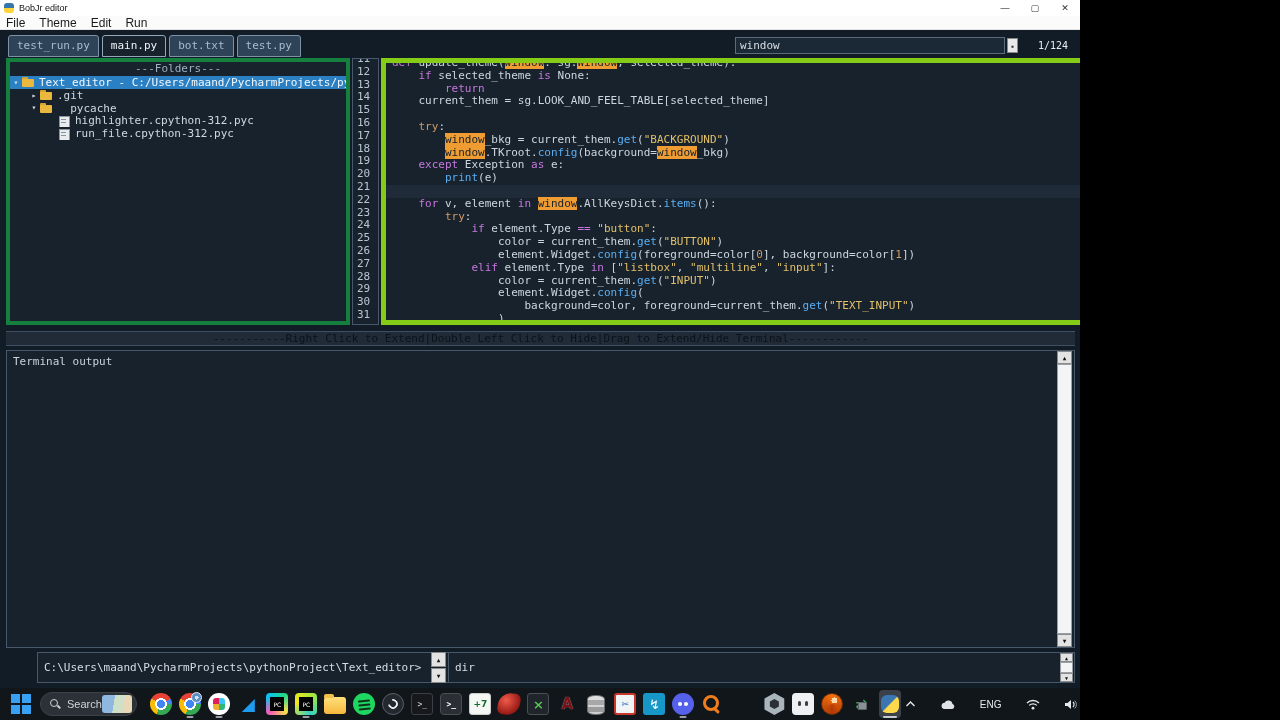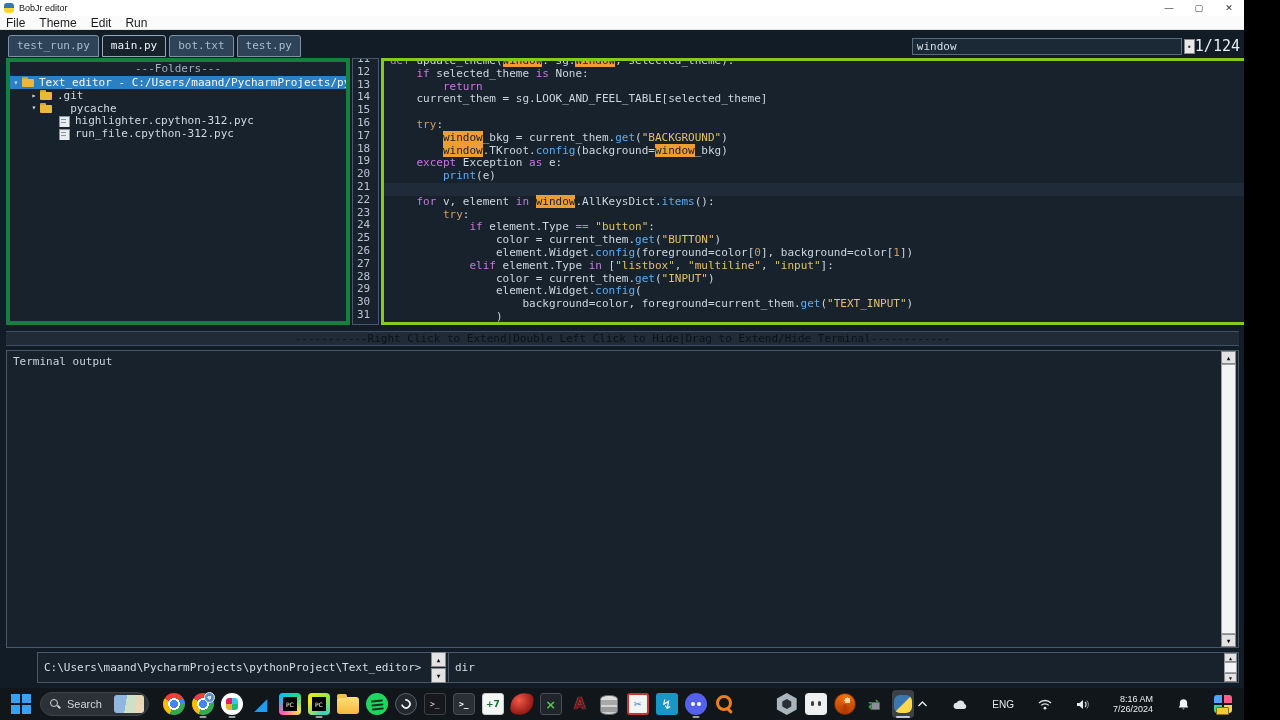--- a/index.html
+++ b/index.html
@@ -1,18 +1,18 @@
 <!DOCTYPE html>
 <html><head>
 <meta charset="utf-8">
 <style>
   * { margin:0; padding:0; box-sizing:border-box; }
   html,body { width:1280px; height:720px; background:#000; }
   body { font-family:"Liberation Sans", sans-serif; }
-  #screen { position:relative; width:1244px; height:720px; overflow:hidden; background:#141e28; }
+  #screen { position:relative; width:1080px; height:720px; overflow:hidden; background:#141e28; }
 
   
   #titlebar { position:absolute; top:0; left:0; right:0; height:16px; background:#ffffff; display:flex; align-items:center; padding-left:4px; }
   .py-logo { width:10px; height:10px; border-radius:3px; background:linear-gradient(180deg,#3776ab 50%,#ffd43b 50%); margin-right:5px; }
   #window-title { font-size:9px; color:#111; }
   #win-controls { margin-left:auto; display:flex; height:16px; }
   .wc { width:30px; height:16px; display:flex; align-items:center; justify-content:center; font-size:9px; color:#333; }
 
   
   #menubar { position:absolute; top:16px; left:0; right:0; height:14px; background:#fbfbfb; display:flex; align-items:center; padding-left:6px; gap:14px; border-bottom:1px solid #e4e4e4; }
@@ -22,39 +22,39 @@
   #app { position:absolute; top:30px; left:0; right:0; height:658px; background:#121c26; font-family:"DejaVu Sans Mono", monospace; }
 
   
   #tabrow { position:absolute; top:4px; left:8px; height:23px; display:flex; align-items:flex-end; gap:3px; }
   .tab { font-size:11px; padding:3px 8px 4px; border:1px solid #7c93a6; border-radius:3px 3px 0 0; background:#2e4357; color:#a7bccd; }
   .tab.active { background:#17222d; color:#eef3f7; border-color:#93a9bb; }
 
   #searchzone { position:absolute; top:7px; right:4px; display:flex; align-items:center; }
   #search-input { width:270px; height:17px; background:#1b2835; border:1px solid #5a6b7c; color:#d5dde5; font-family:"DejaVu Sans Mono", monospace; font-size:11px; padding:0 4px; outline:none; }
   #search-stepper { width:11px; height:15px; background:#e9e9e9; border:1px solid #888; margin-left:2px; display:flex; align-items:center; justify-content:center; font-size:5px; color:#222; }
-  #match-counter { color:#e6edf3; font-size:15px; margin-left:0; min-width:38px; }
+  #match-counter { color:#e6edf3; font-size:10px; margin-left:20px; min-width:38px; }
 
   
   #folders { position:absolute; top:28px; left:6px; width:344px; height:267px; border:4px solid #15803d; background:#17222d; overflow:hidden; }
   #folders-header { text-align:center; font-size:11px; color:#9cb0c0; height:14px; line-height:14px; }
   .tree-row { display:flex; align-items:center; height:12.8px; font-size:11px; color:#cfd9e2; white-space:nowrap; overflow:hidden; }
   .tree-row.selected { background:#2b80c4; color:#f2f7fb; }
   .tree-arrow { width:12px; text-align:center; font-size:8px; color:#d5dde4; flex:0 0 12px; }
   .tree-icon { flex:0 0 13px; position:relative; height:10px; margin-right:4px; }
   .tree-icon.folder::after { content:""; position:absolute; left:0; top:2px; width:12px; height:8px; background:#e9b83c; border-radius:1px; }
   .tree-icon.folder::before { content:""; position:absolute; left:0; top:0; width:6px; height:3px; background:#d9a42e; border-radius:1px 1px 0 0; }
   .tree-icon.file::after { content:""; position:absolute; left:1px; top:0; width:9px; height:10px; background:#e8ecef; border:1px solid #8a949c;
       background-image:linear-gradient(#8a949c,#8a949c),linear-gradient(#8a949c,#8a949c); background-size:5px 1px,5px 1px; background-position:1px 2px,1px 5px; background-repeat:no-repeat; }
 
   
   #gutter { position:absolute; top:28px; left:352px; width:27px; height:267px; border:1px solid #47586a; background:#17222d; overflow:hidden; }
   #gutter .ln { height:12.8px; line-height:12.8px; font-size:11px; color:#b9c6d2; padding-left:4px; }
   #gutter-inner, #code-inner { margin-top:-6px; }
-  #editor { position:absolute; top:28px; left:381px; width:878px; height:267px; border:3px solid #84cc16; background:#17222d; overflow:hidden; }
+  #editor { position:absolute; top:28px; left:381px; width:878px; height:267px; border:5px solid #84cc16; background:#17222d; overflow:hidden; }
   .code-row { height:12.8px; line-height:12.8px; font-size:11px; white-space:pre; padding-left:6px; color:#cdd6de; }
   .code-row.current { background:#1f2b38; }
   .sp { color:#cdd6de; } .sk { color:#c678dd; } .st { color:#d19a66; } .sf { color:#5aaef3; }
   .ss { color:#e2c069; } .sn { color:#d19a66; }
   .sh { background:#ef9d32; color:#14202b; }
 
   
   .vscroll { position:absolute; width:15px; display:flex; flex-direction:column; }
   .sb-btn { height:13px; background:#e3e3e3; border:1px solid #8a8a8a; display:flex; align-items:center; justify-content:center; font-size:6px; color:#111; flex:0 0 13px; }
   .sb-track { flex:1; position:relative; }

